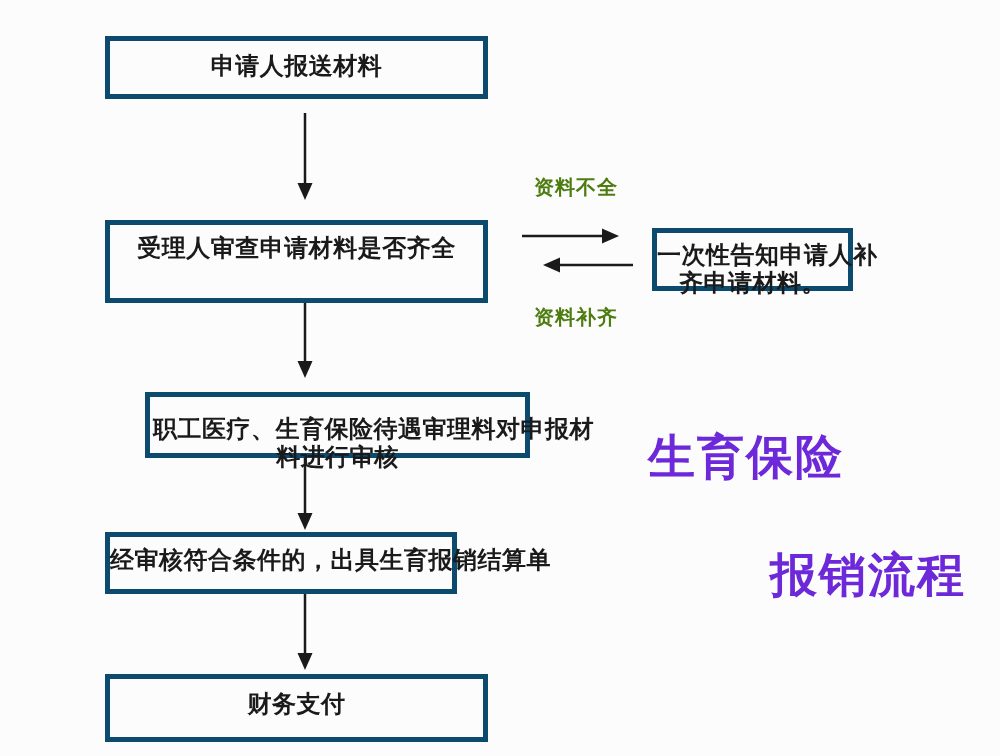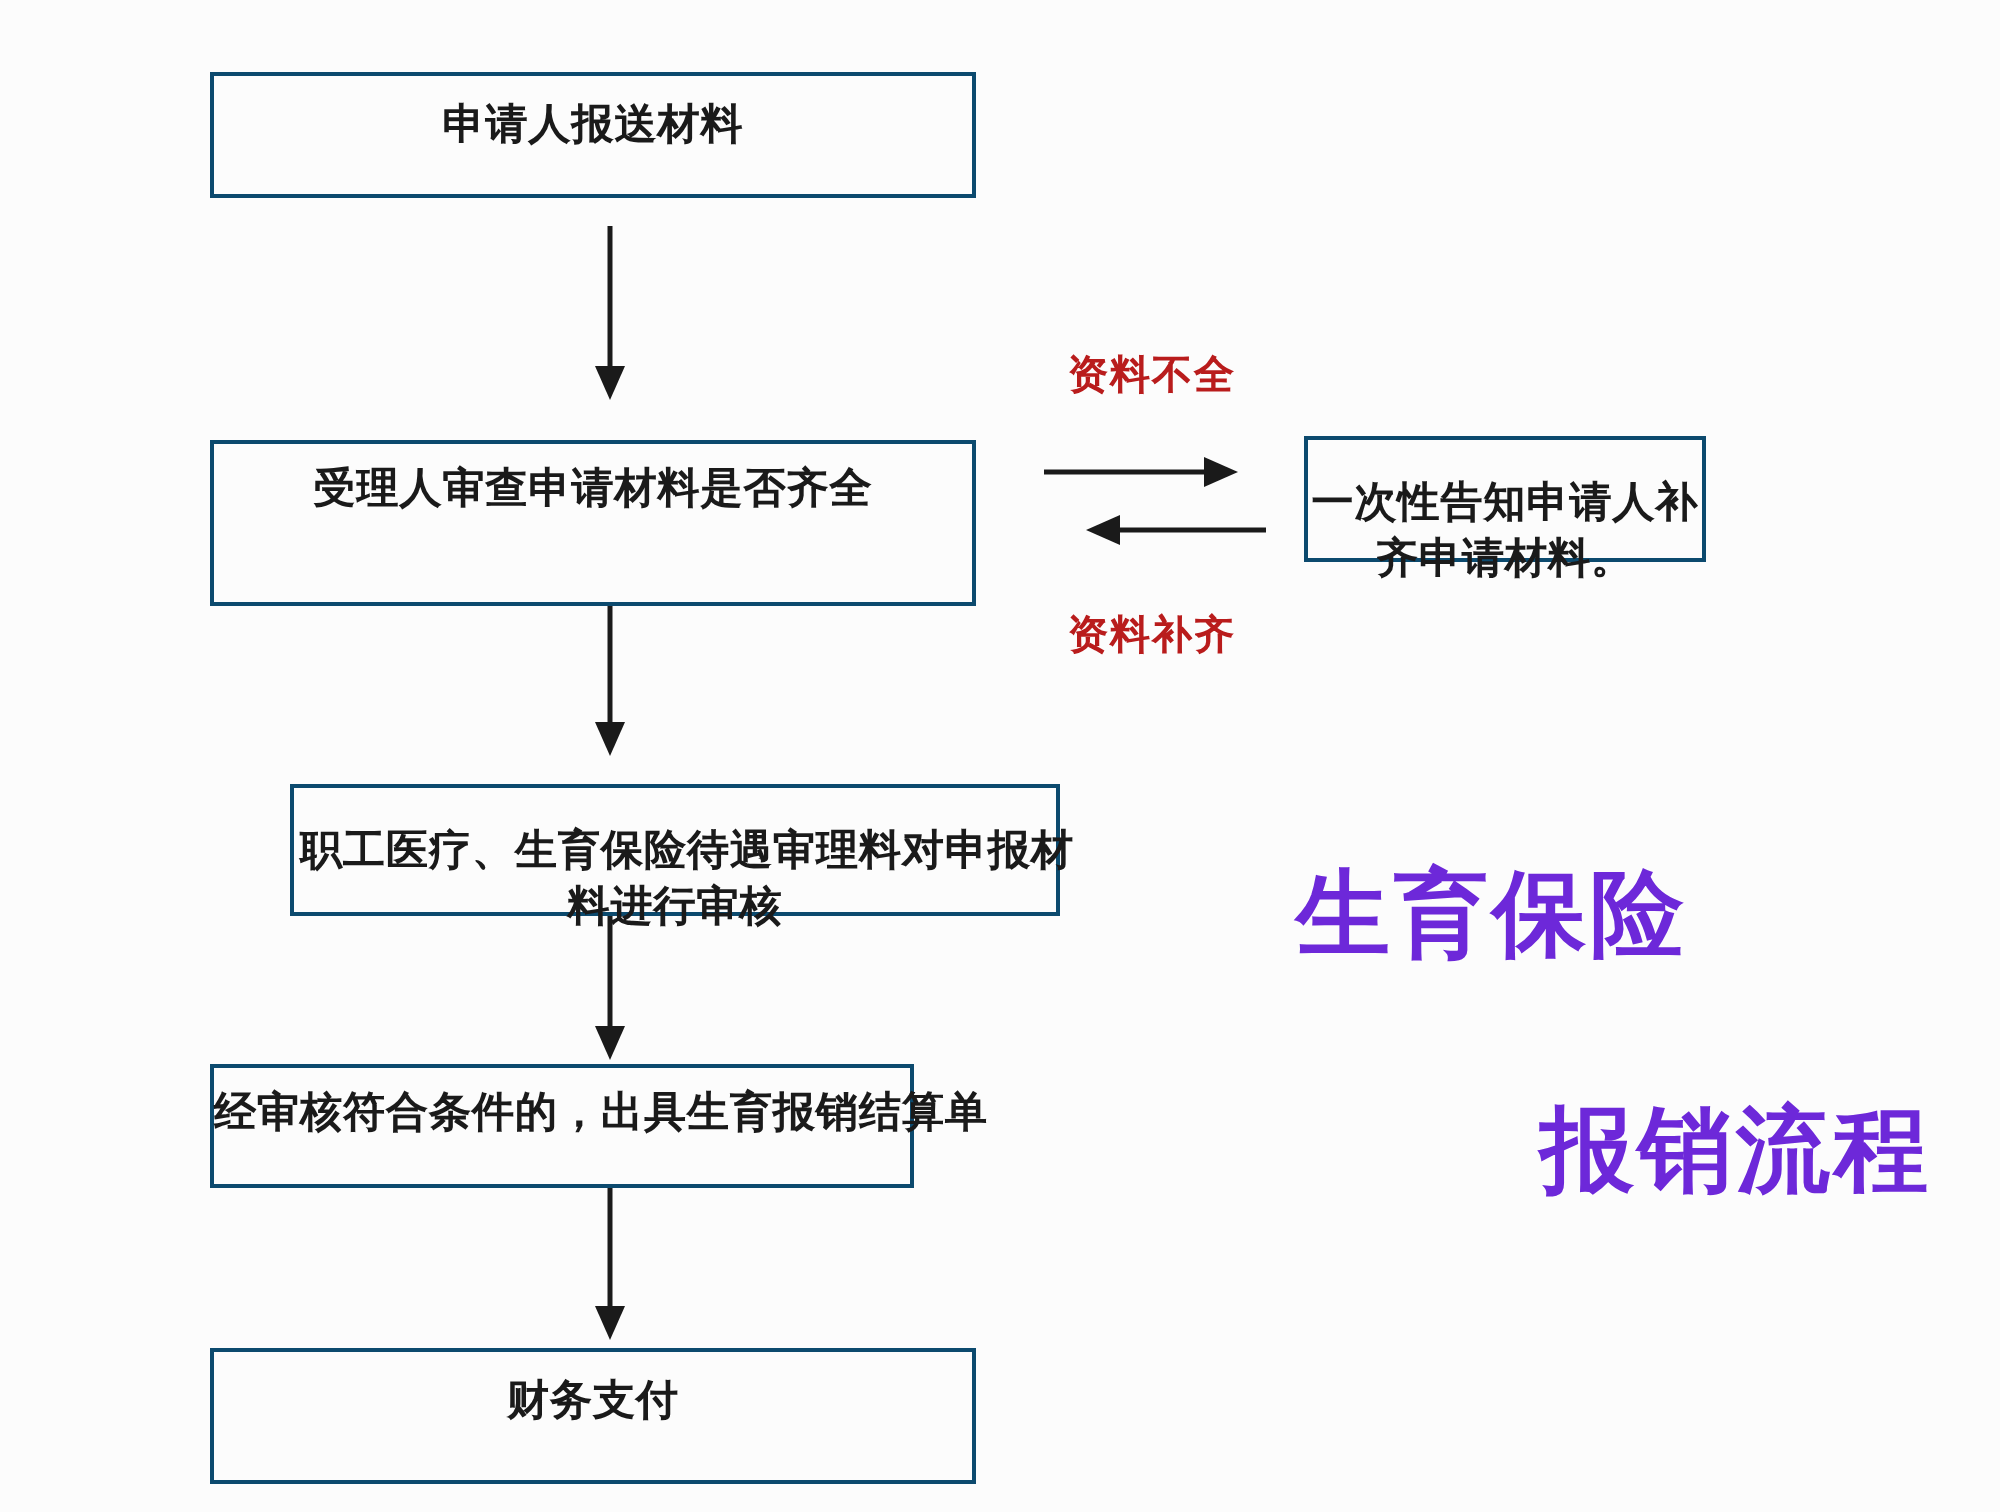--- a/index.html
+++ b/index.html
@@ -17,44 +17,44 @@
   }
   .arrow-layer {
     position: absolute;
     left: 0; top: 0;
     width: 1000px; height: 756px;
     pointer-events: none;
   }
   .box {
     position: absolute;
     box-sizing: border-box;
-    border: 2px solid #0c4a6e;
+    border: 5px solid #0c4a6e;
     background: #fcfcfc;
-    font-size: 21px;
+    font-size: 24px;
     font-weight: 700;
     letter-spacing: 0.5px;
     line-height: 27px;
     color: #1a1a1a;
     text-align: center;
     white-space: nowrap;
   }
   .box1 { left: 105px; top: 36px;  width: 383px; height: 63px; padding-top: 11px; }
   .box2 { left: 105px; top: 220px; width: 383px; height: 83px; padding-top: 9px; }
-  .side-box { left: 652px; top: 218px; width: 201px; height: 63px; padding-top: 18px; line-height: 28px; }
+  .side-box { left: 652px; top: 228px; width: 201px; height: 63px; padding-top: 8px; line-height: 28px; }
   .box3 { left: 105px; top: 392px; width: 385px; height: 66px; padding-top: 18px; line-height: 28px; margin-left: 40px; }
   .box4 { left: 105px; top: 532px; width: 352px; height: 62px; padding-top: 9px; }
   .box5 { left: 105px; top: 674px; width: 383px; height: 68px; padding-top: 11px; }
   .line-left   { text-align: left; padding-left: 3px; }
   .line-center { text-align: center; }
   .edge-label {
     position: absolute;
     font-size: 20px;
     font-weight: 700;
     letter-spacing: 1px;
-    color: #b91c1c;
+    color: #4d7c0f;
     white-space: nowrap;
   }
   .edge-label-top    { left: 534px; top: 174px; }
   .edge-label-bottom { left: 534px; top: 304px; }
   .big-title {
     position: absolute;
     font-size: 47px;
     font-weight: 700;
     letter-spacing: 2px;
     color: #6d28d9;

